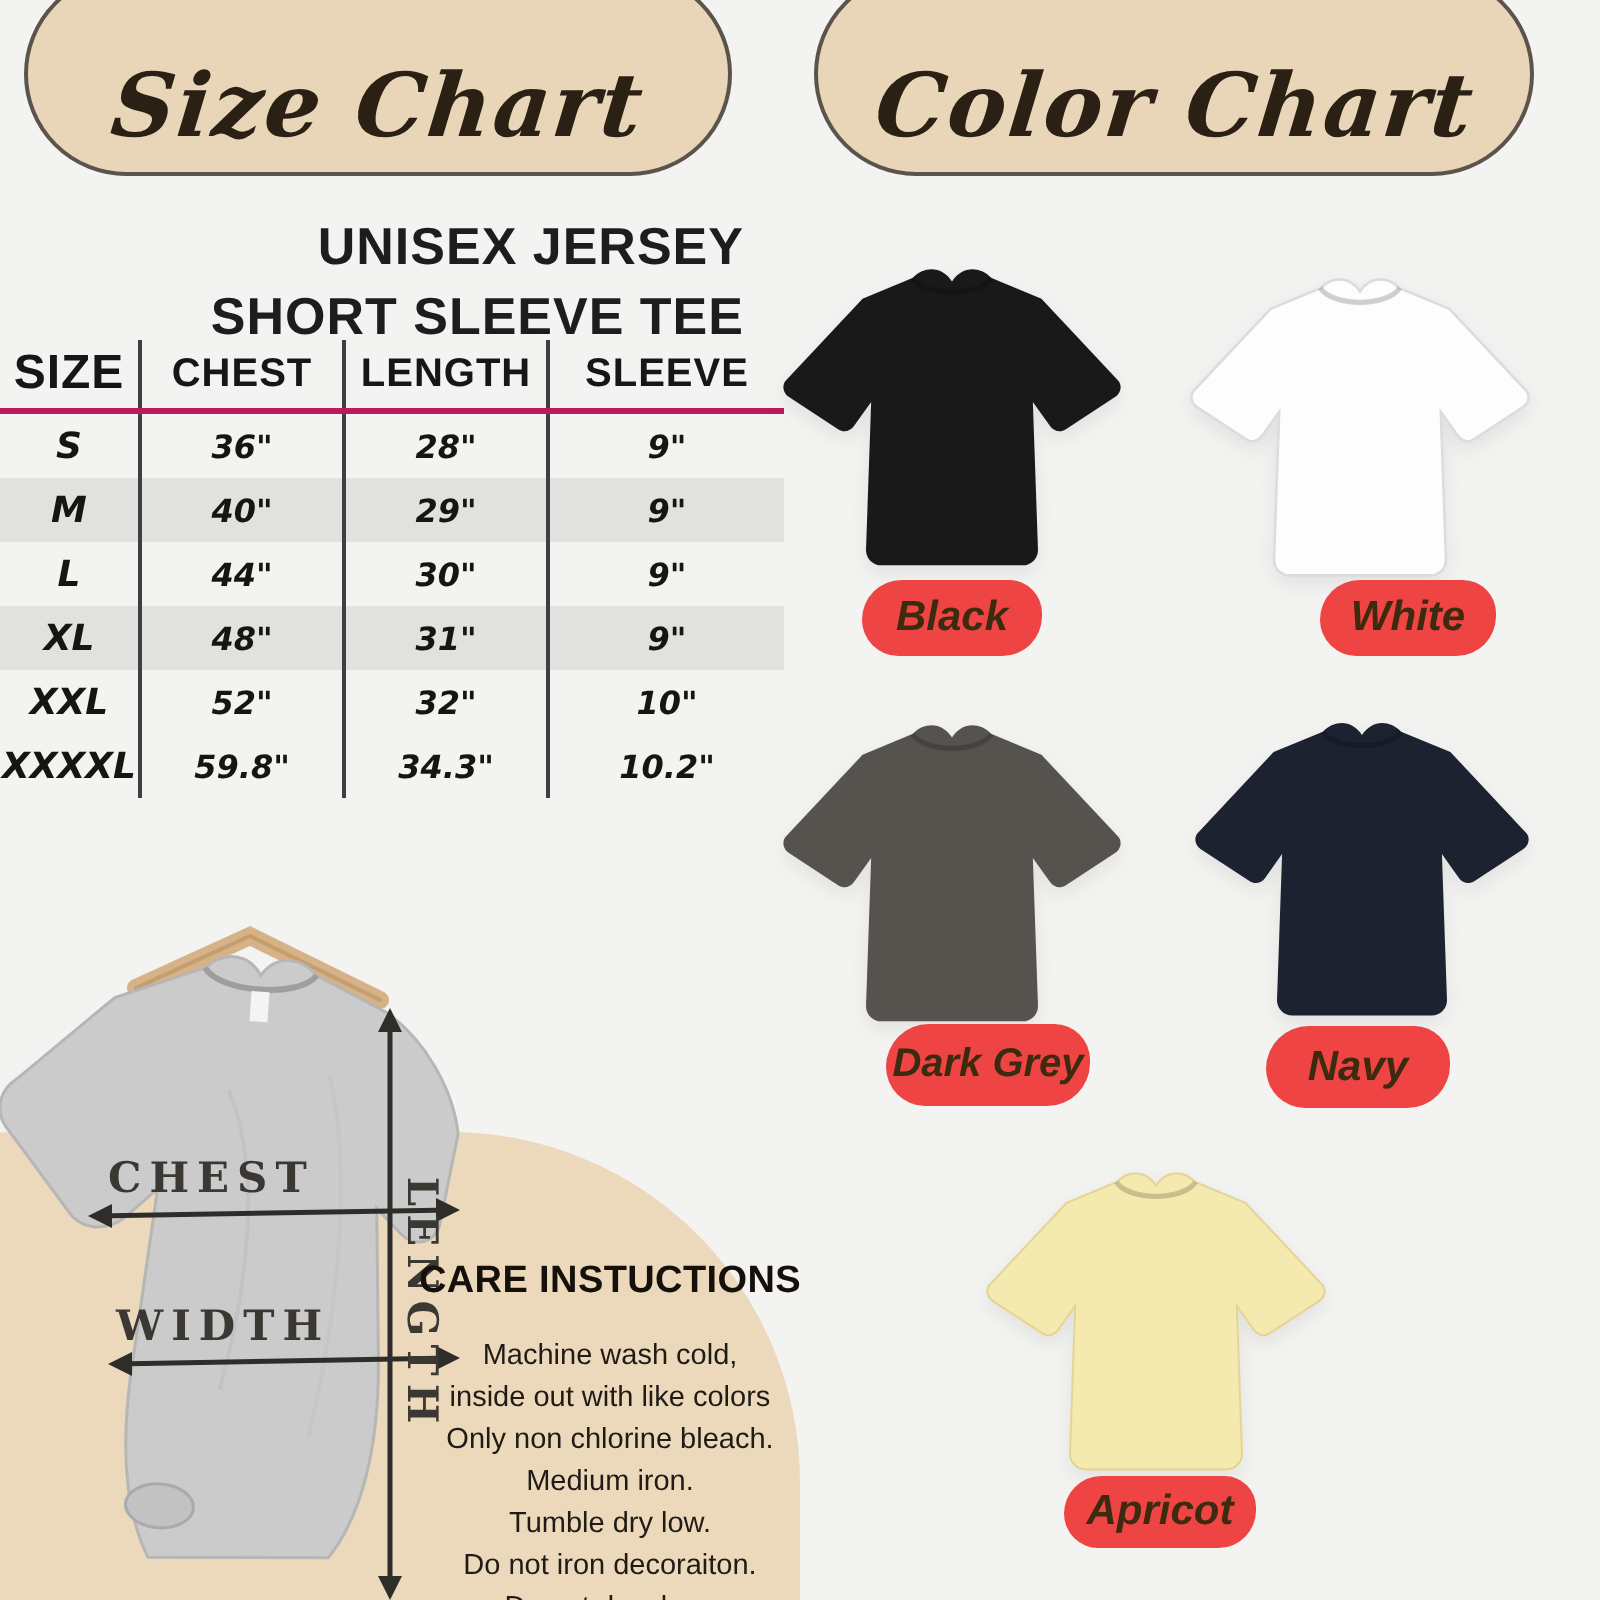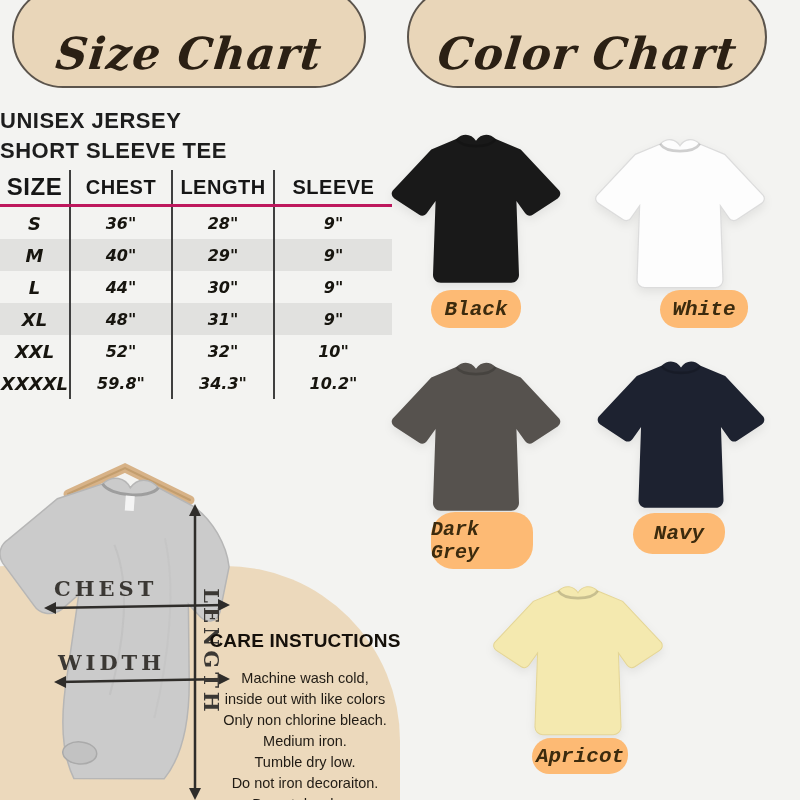--- a/index.html
+++ b/index.html
@@ -16,22 +16,22 @@
   }
   .hdr-pill .script{
     font-family:"DejaVu Serif",serif;font-style:italic;font-weight:700;
     font-size:44px;color:#2b2014;letter-spacing:1px;line-height:1;
     transform:skewX(-6deg);
   }
   .pill-size{left:12px;width:354px;}
   .pill-color{left:407px;width:360px;}
   
   .product-title{
-    position:absolute;left:0;top:106px;width:372px;text-align:left;
-    font-weight:bold;font-size:22px;color:#1d1d1d;letter-spacing:.5px;line-height:1.35;
+    position:absolute;left:0;top:106px;width:372px;text-align:right;
+    font-weight:bold;font-size:26px;color:#1d1d1d;letter-spacing:.5px;line-height:1.35;
   }
   .size-table{
     position:absolute;left:0;top:170px;width:392px;
     border-collapse:collapse;table-layout:fixed;
   }
   .size-table col.c0{width:70px}.size-table col.c1{width:102px}
   .size-table col.c2{width:102px}.size-table col.c3{width:118px}
   .size-table th{
     border-left:2px solid #3f3f3f;border-bottom:3px solid #be185d;
     height:34px;font-size:20px;color:#161616;letter-spacing:.5px;
@@ -61,29 +61,29 @@
   .swatch{position:absolute;z-index:2;}
   .swatch svg{display:block;filter:drop-shadow(0 4px 5px rgba(0,0,0,0.07));}
   .sw-black   {left:390px;top:116px;width:172px;height:182px;}
   .sw-white   {left:594px;top:126px;width:172px;height:172px;}
   .sw-darkgrey{left:390px;top:350px;width:172px;height:170px;}
   .sw-navy    {left:596px;top:350px;width:170px;height:166px;}
   .sw-apricot {left:492px;top:576px;width:172px;height:166px;}
   .sw-white    use{stroke:#dcdcdc;stroke-width:1.5;}
   .sw-apricot  use{stroke:#e4d595;stroke-width:1.2;}
   .color-label{
-    position:absolute;z-index:4;background:#fdba74;
+    position:absolute;z-index:4;background:#ef4444;
     border-radius:24px 20px 24px 22px;
     display:flex;align-items:center;justify-content:center;
-    font-family:Liberation Mono, monospace;font-style:italic;font-weight:700;
+    font-family:Liberation Sans, sans-serif;font-style:italic;font-weight:700;
     color:#3c2b0e;font-size:21px;
   }
   .lbl-black   {left:431px;top:290px;width:90px;height:38px;}
   .lbl-white   {left:660px;top:290px;width:88px;height:38px;}
-  .lbl-darkgrey{left:431px;top:512px;width:102px;height:57px;font-size:20px;}
+  .lbl-darkgrey{left:443px;top:512px;width:102px;height:41px;font-size:20px;}
   .lbl-navy    {left:633px;top:513px;width:92px;height:41px;}
   .lbl-apricot {left:532px;top:738px;width:96px;height:36px;}
   
   .dim-label{
     font-family:"DejaVu Serif",serif;font-size:21px;letter-spacing:4px;
     font-weight:600;fill:#3b3834;
   }
 </style>
 </head>
 <body>

